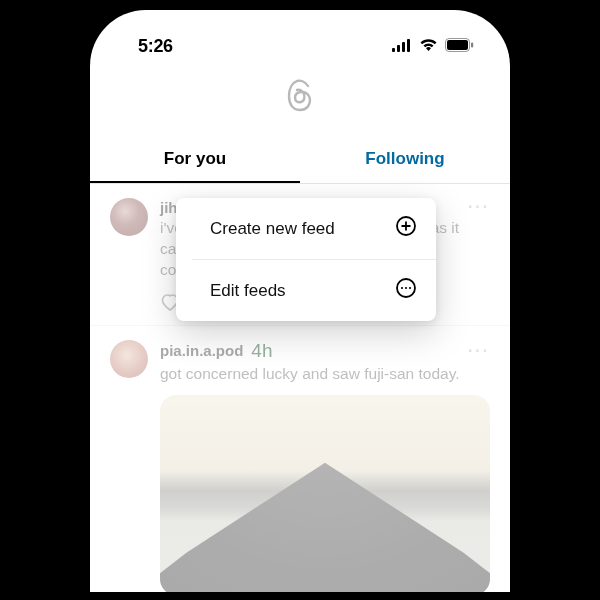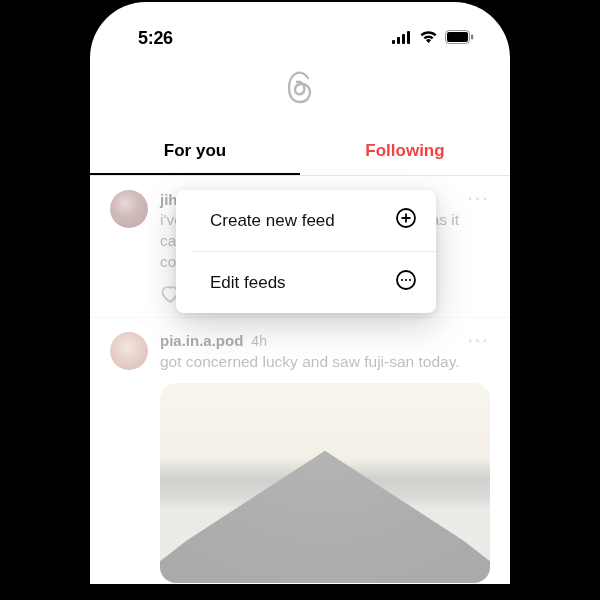--- a/index.html
+++ b/index.html
@@ -8,21 +8,21 @@
   width: 600px;
   height: 600px;
   display: flex;
   align-items: flex-start;
   justify-content: center;
   font-family: -apple-system, BlinkMacSystemFont, "Helvetica Neue", Arial, sans-serif;
   overflow: hidden;
 }
 .phone {
   width: 420px;
-  margin-top: 2px;
+  margin-top: 10px;
   background: #fff;
   border-radius: 56px 56px 0 0;
   overflow: hidden;
   position: relative;
   height: 582px;
 }
 .status-bar {
   display: flex;
   justify-content: space-between;
   align-items: center;
@@ -47,21 +47,21 @@
   display: flex;
   position: relative;
   align-items: flex-end;
 }
 .tab {
   flex: 1;
   text-align: center;
   padding: 12px 0 14px 0;
   font-size: 17px;
   font-weight: 700;
-  color: #ef4444;
+  color: #0369a1;
 }
 .tab.active { color: #000; }
 .tab-underline {
   position: absolute;
   bottom: 0;
   left: 0;
   width: 50%;
   height: 2px;
   background: #000;
 }
@@ -90,22 +90,22 @@
   display: flex;
   align-items: center;
   gap: 8px;
 }
 .username {
   font-size: 15px;
   font-weight: 700;
   color: #444;
 }
 .timestamp {
-  font-size: 14px;
-  color: #737373;
+  font-size: 19px;
+  color: #14532d;
 }
 .post-more {
   margin-left: auto;
   color: #bbb;
   letter-spacing: 2px;
   font-weight: 700;
 }
 .post-text {
   margin-top: 2px;
   font-size: 15.5px;

